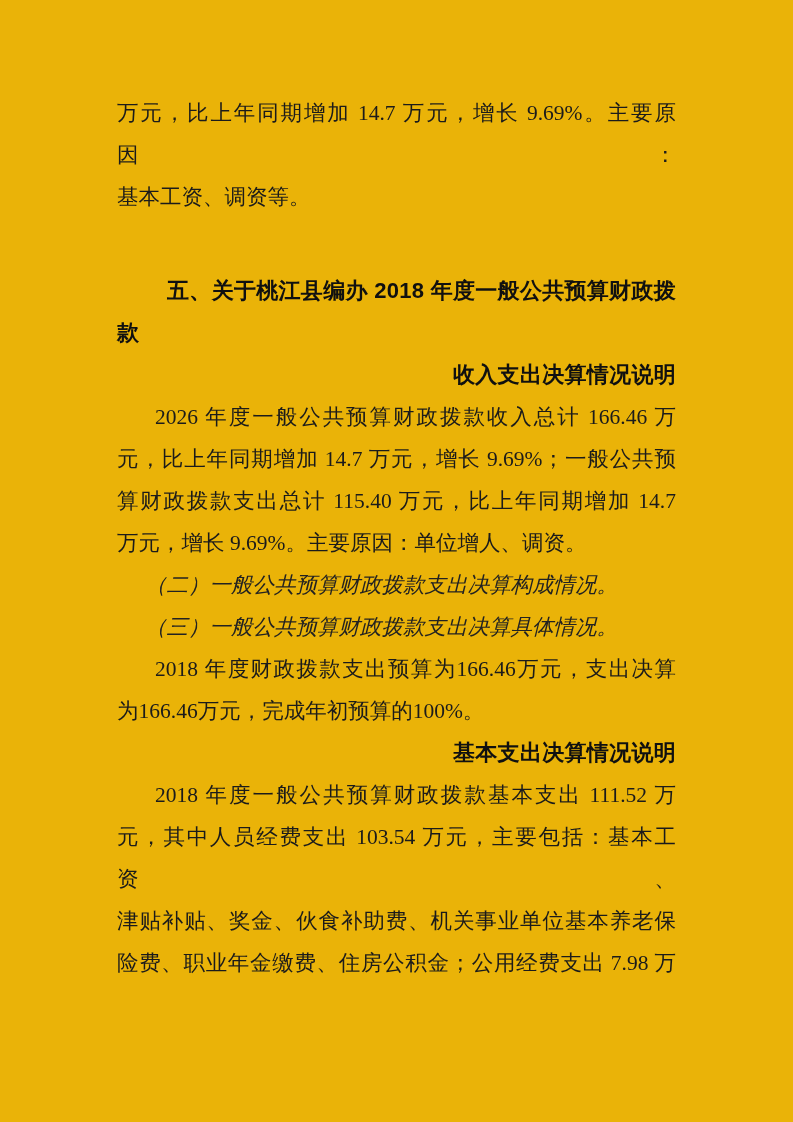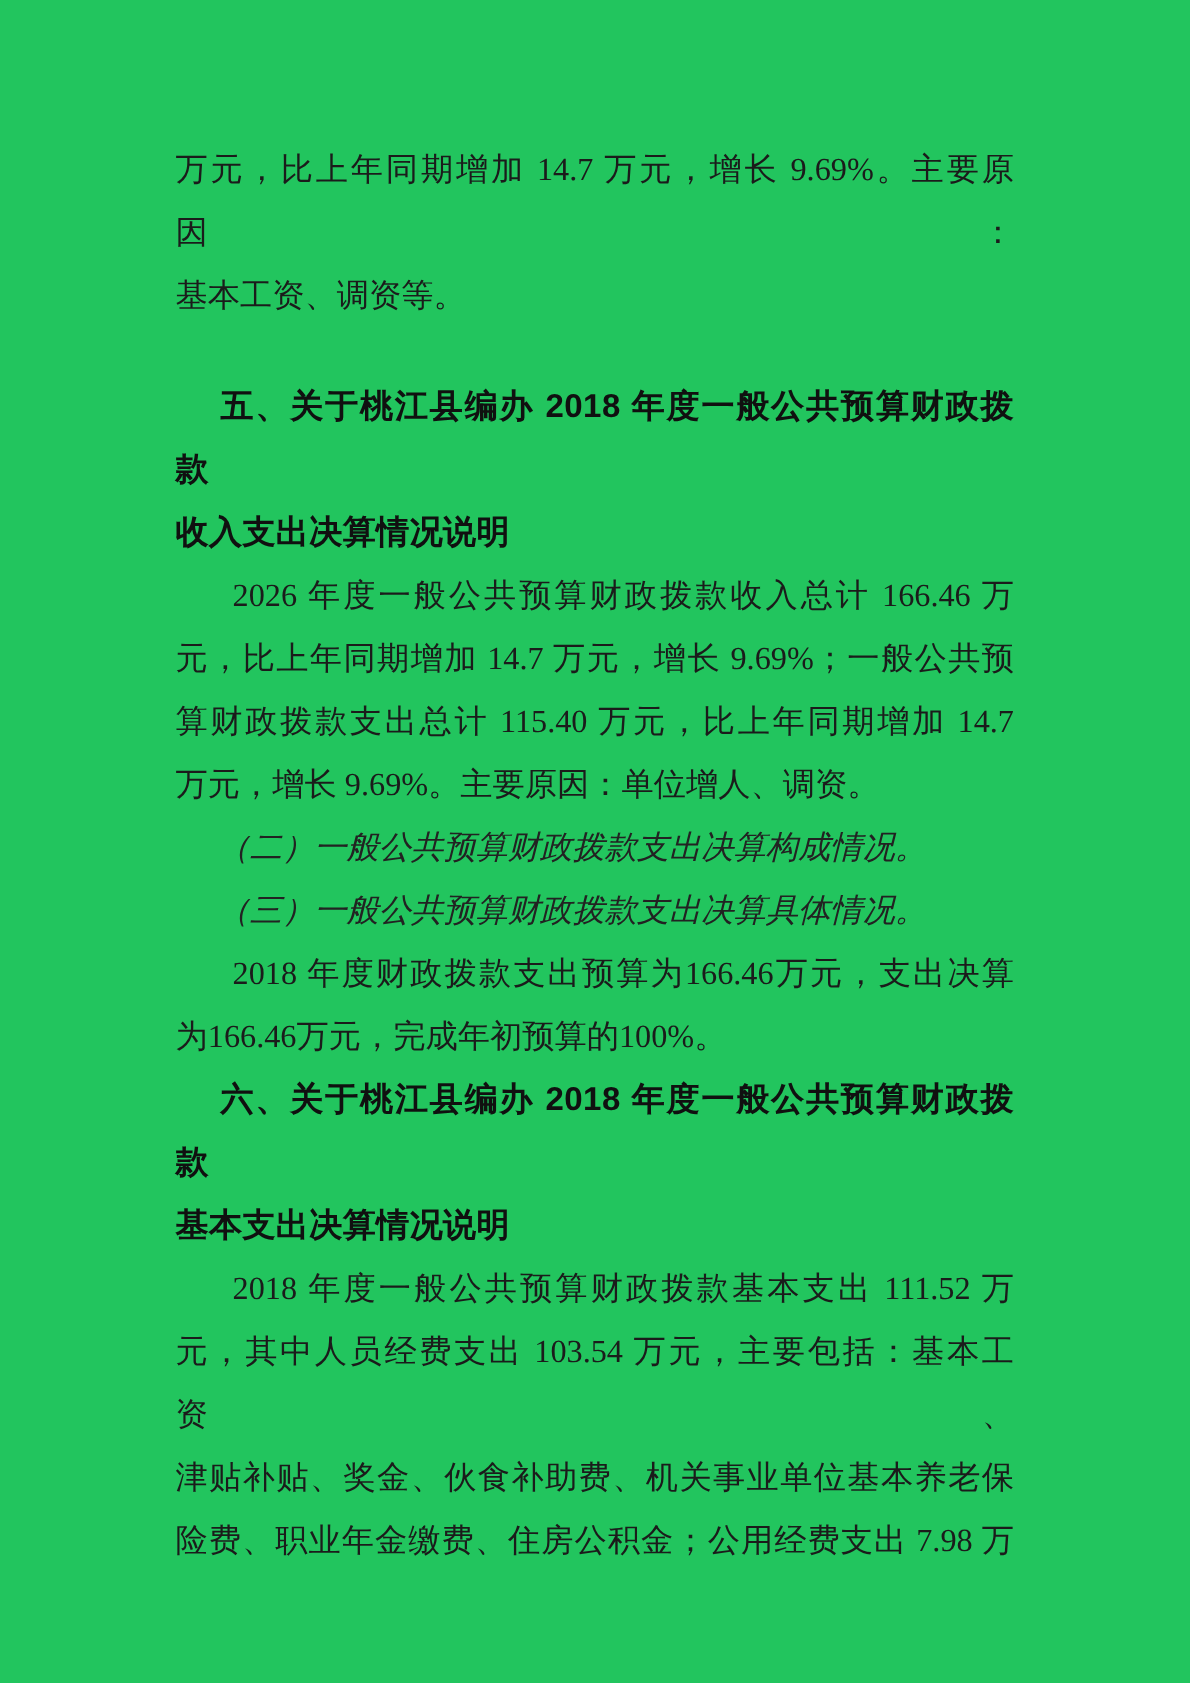--- a/index.html
+++ b/index.html
@@ -4,21 +4,21 @@
 <style>
   html, body {
     margin: 0;
     padding: 0;
     background: #ffffff;
   }
   .page {
     position: relative;
     width: 793px;
     height: 1122px;
-    background: #22c55e;
+    background: #eab308;
     overflow: hidden;
   }
   .content {
     position: absolute;
     left: 117px;
     top: 92px;
     width: 559px;
   }
   .line {
     font-family: "Liberation Serif", "DejaVu Serif", serif;
@@ -33,31 +33,32 @@
     text-align-last: justify;
     text-justify: inter-character;
   }
   
   .heading {
     font-family: "Liberation Sans", "DejaVu Sans", sans-serif;
     font-weight: 700;
     font-size: 22px;
     color: #101010;
     letter-spacing: 0.3px;
+    text-align: right;
   }
   
   .kai {
     font-style: italic;
     color: #222222;
   }
   .ind-2 { text-indent: 38px; }  
   .ind-h { text-indent: 30px; }  
   .ind-k { text-indent: 28px; }  
   .ind-1 { text-indent: 22px; }  
-  .gap-before { margin-top: 32px; } 
+  .gap-before { margin-top: 52px; } 
 </style>
 </head>
 <body>
 
 <div class="page">
   <div class="content">
 
     <div class="line stretch">万元，比上年同期增加 14.7 万元，增长 9.69%。主要原因：</div>
     <div class="line">基本工资、调资等。</div>
 
@@ -68,21 +69,20 @@
     <div class="line stretch">元，比上年同期增加 14.7 万元，增长 9.69%；一般公共预</div>
     <div class="line stretch">算财政拨款支出总计 115.40 万元，比上年同期增加 14.7</div>
     <div class="line">万元，增长 9.69%。主要原因：单位增人、调资。</div>
 
     <div class="line kai ind-k">（二）一般公共预算财政拨款支出决算构成情况。</div>
 
     <div class="line kai ind-k">（三）一般公共预算财政拨款支出决算具体情况。</div>
     <div class="line ind-2 stretch">2018 年度财政拨款支出预算为166.46万元，支出决算</div>
     <div class="line">为166.46万元，完成年初预算的100%。</div>
 
-    <div class="line heading ind-h stretch">六、关于桃江县编办 2018 年度一般公共预算财政拨款</div>
     <div class="line heading">基本支出决算情况说明</div>
 
     <div class="line ind-2 stretch">2018 年度一般公共预算财政拨款基本支出 111.52 万</div>
     <div class="line stretch">元，其中人员经费支出 103.54 万元，主要包括：基本工资、</div>
     <div class="line stretch">津贴补贴、奖金、伙食补助费、机关事业单位基本养老保</div>
     <div class="line stretch">险费、职业年金缴费、住房公积金；公用经费支出 7.98 万</div>
 
   </div>
 </div>
 

